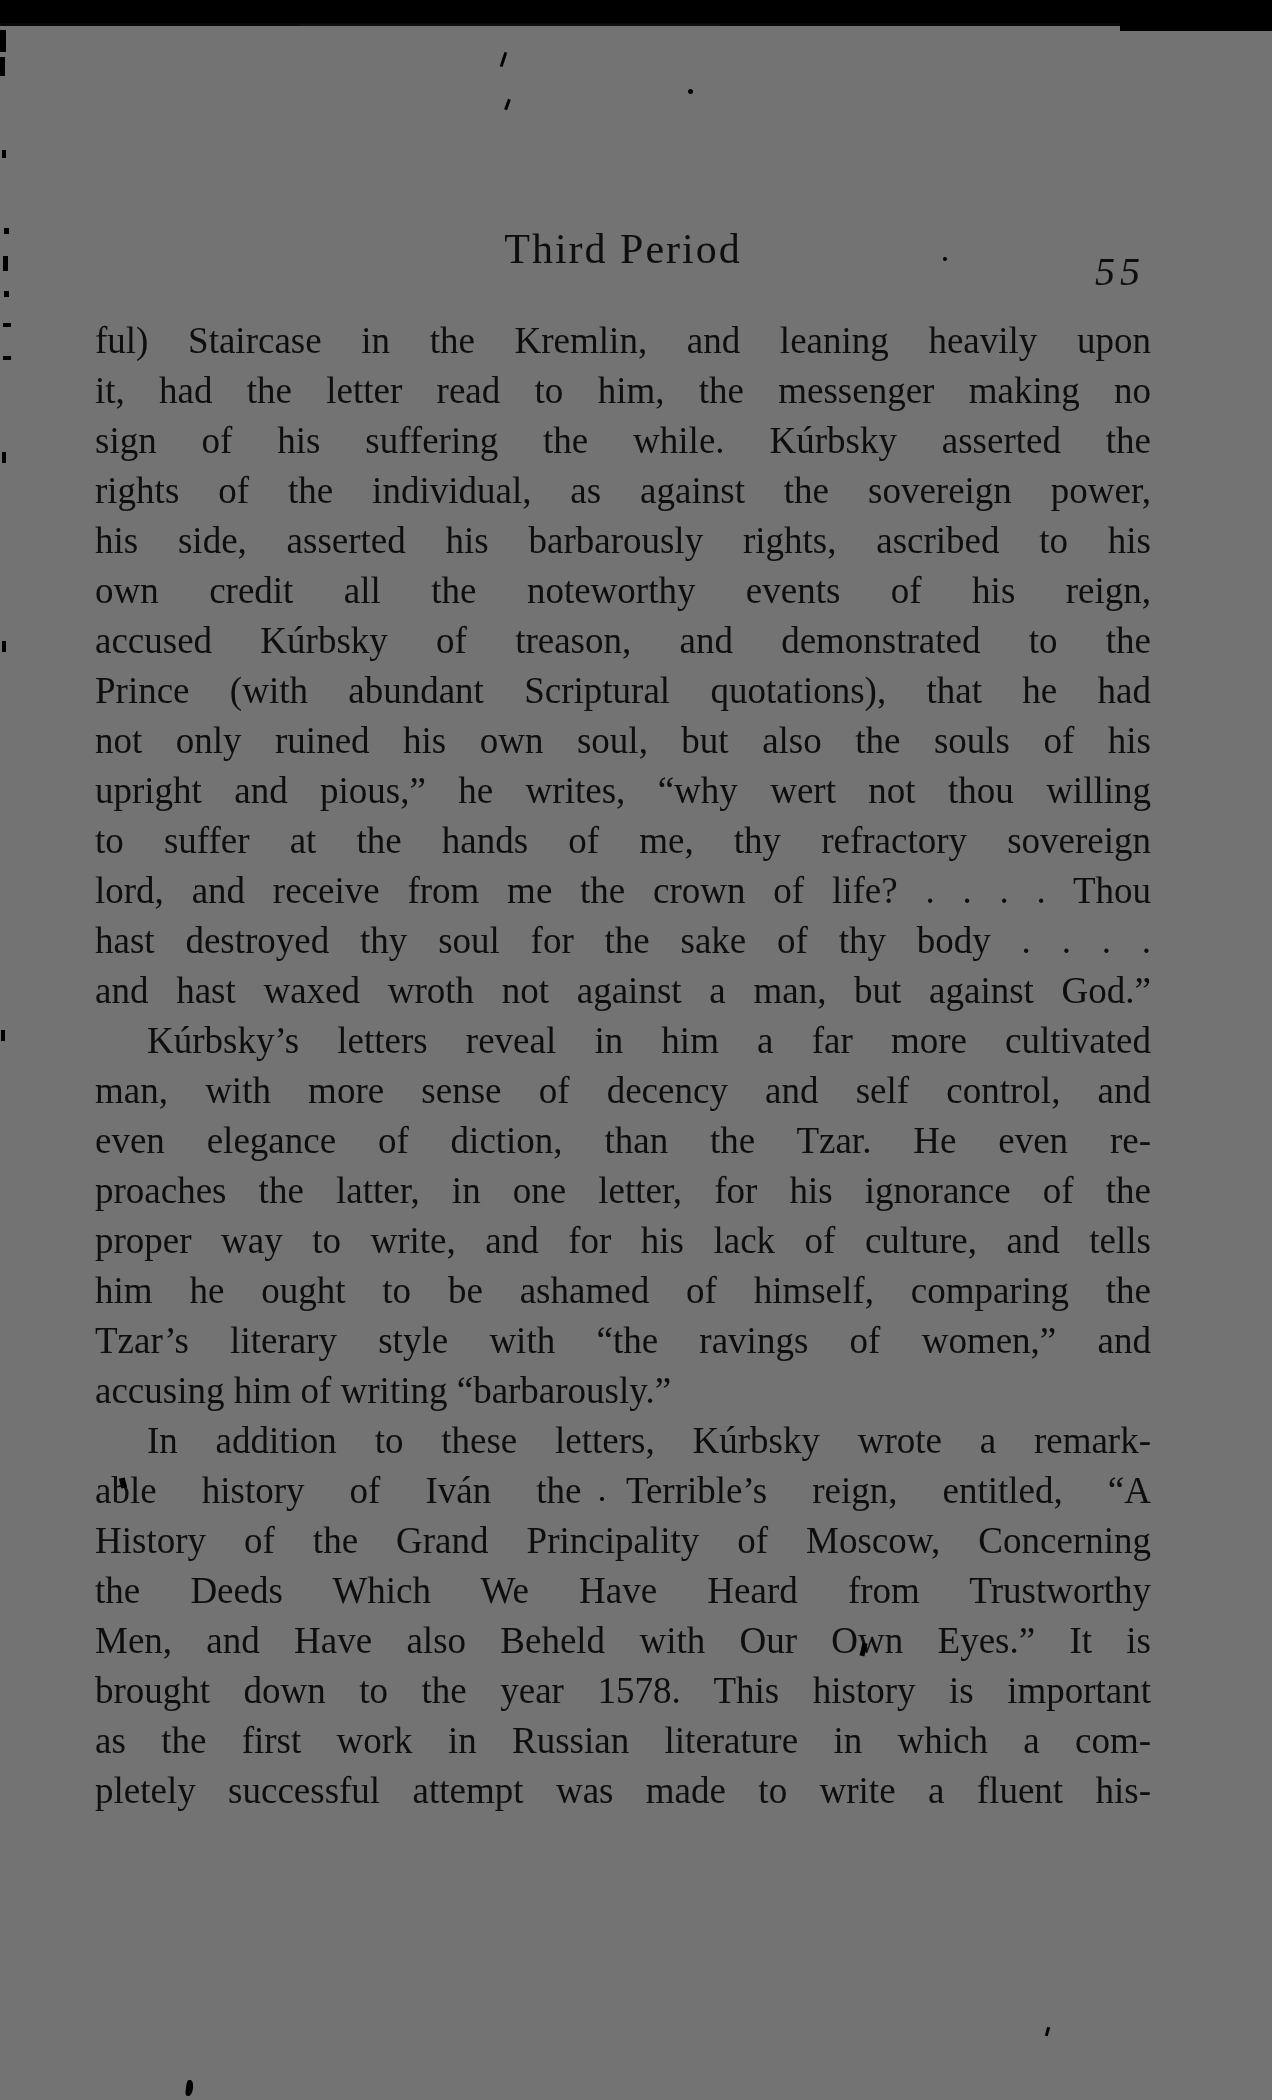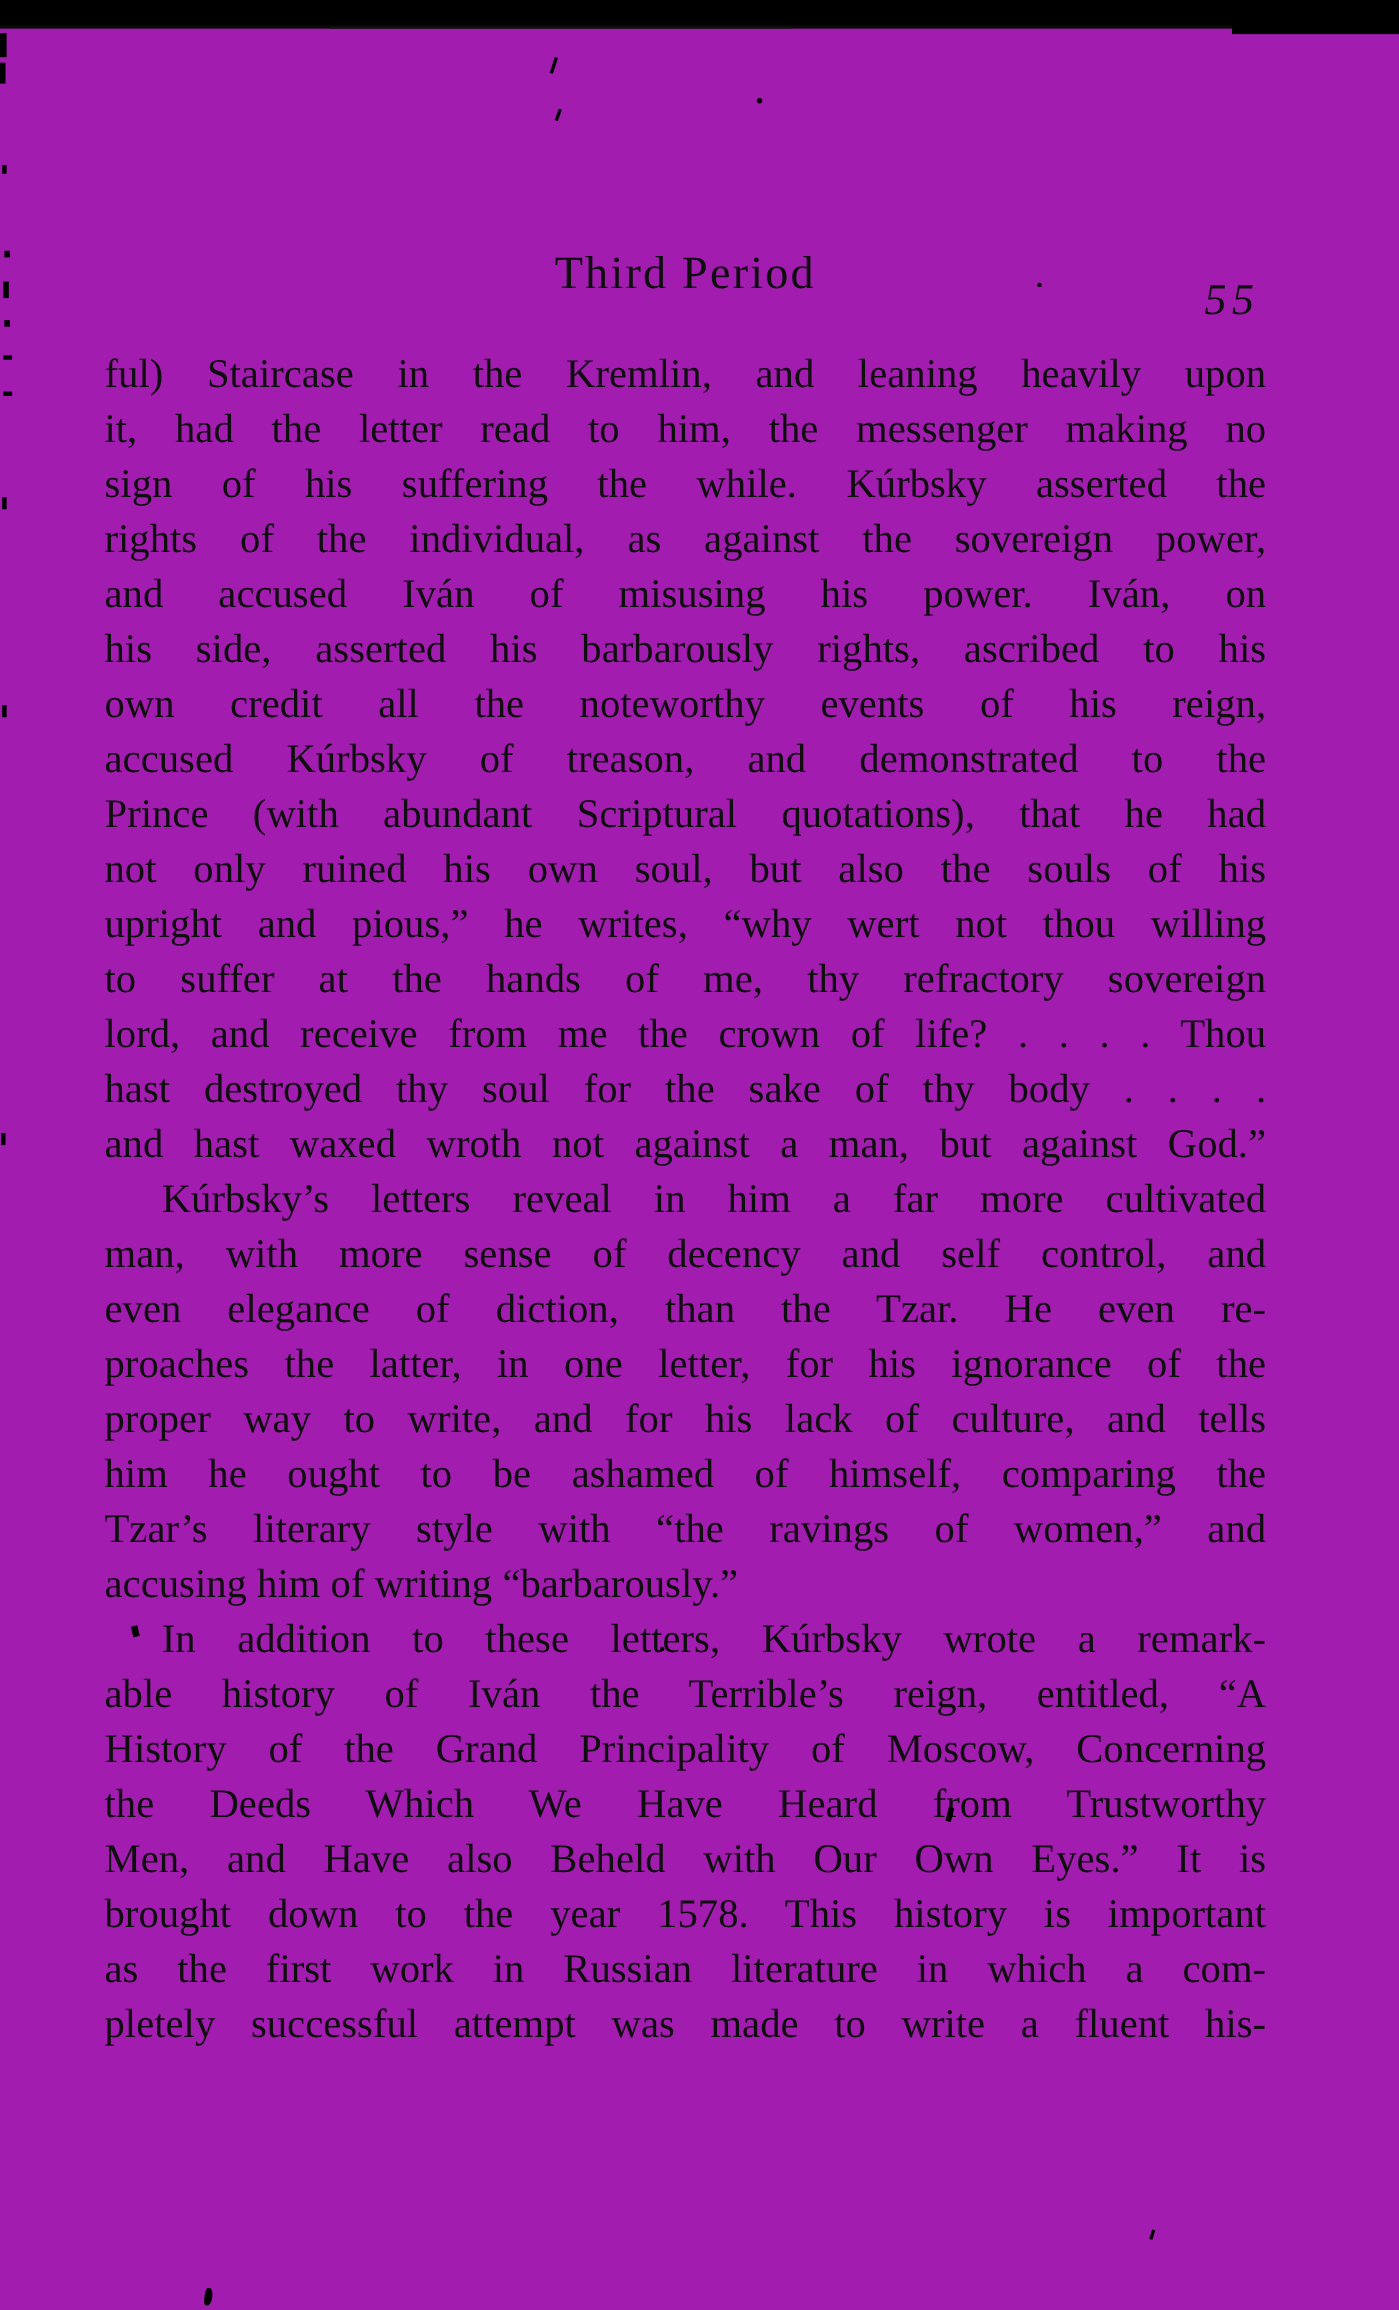--- a/index.html
+++ b/index.html
@@ -1,20 +1,20 @@
 <!DOCTYPE html>
 <html><head>
 <meta charset="utf-8">
 <style>
   html, body { margin: 0; padding: 0; background: #e8e8e8; }
   .page {
     position: relative;
     width: 1272px;
     height: 2100px;
-    background: #a21caf;
+    background: #737373;
     overflow: hidden;
     font-family: "Liberation Serif", "DejaVu Serif", serif;
     color: #0e0e0e;
   }
   
   .topbar { position: absolute; left: 0; top: 0; width: 1272px; height: 24px; background: #000; }
   .topbar-frag1 { position: absolute; left: 0; top: 23px; width: 1272px; height: 3px; background: #0a0a0a; }
   .topbar-frag2 { position: absolute; left: 1120px; top: 22px; width: 152px; height: 9px; background: #000; }
   .topbar-frag3 { position: absolute; left: 300px; top: 24px; width: 420px; height: 2px; background: #111; }
 
@@ -88,21 +88,20 @@
   <div class="header">
     <div class="header-title">Third Period</div>
     <div class="page-number">55</div>
   </div>
 
   <div class="textblock">
     <div class="line">ful) Staircase in the Kremlin, and leaning heavily upon</div>
     <div class="line">it, had the letter read to him, the messenger making no</div>
     <div class="line">sign of his suffering the while.  Kúrbsky asserted the</div>
     <div class="line">rights of the individual, as against the sovereign power,</div>
-    <div class="line">and accused Iván of misusing his power.  Iván, on</div>
     <div class="line">his side, asserted his barbarously rights, ascribed to his</div>
     <div class="line">own credit all the noteworthy events of his reign,</div>
     <div class="line">accused Kúrbsky of treason, and demonstrated to the</div>
     <div class="line">Prince (with abundant Scriptural quotations), that he had</div>
     <div class="line">not only ruined his own soul, but also the souls of his</div>
     <div class="line">upright and pious,” he writes, “why wert not thou willing</div>
     <div class="line">to suffer at the hands of me, thy refractory sovereign</div>
     <div class="line">lord, and receive from me the crown of life? . . . . Thou</div>
     <div class="line">hast destroyed thy soul for the sake of thy body . . . .</div>
     <div class="line">and hast waxed wroth not against a man, but against God.”</div>

